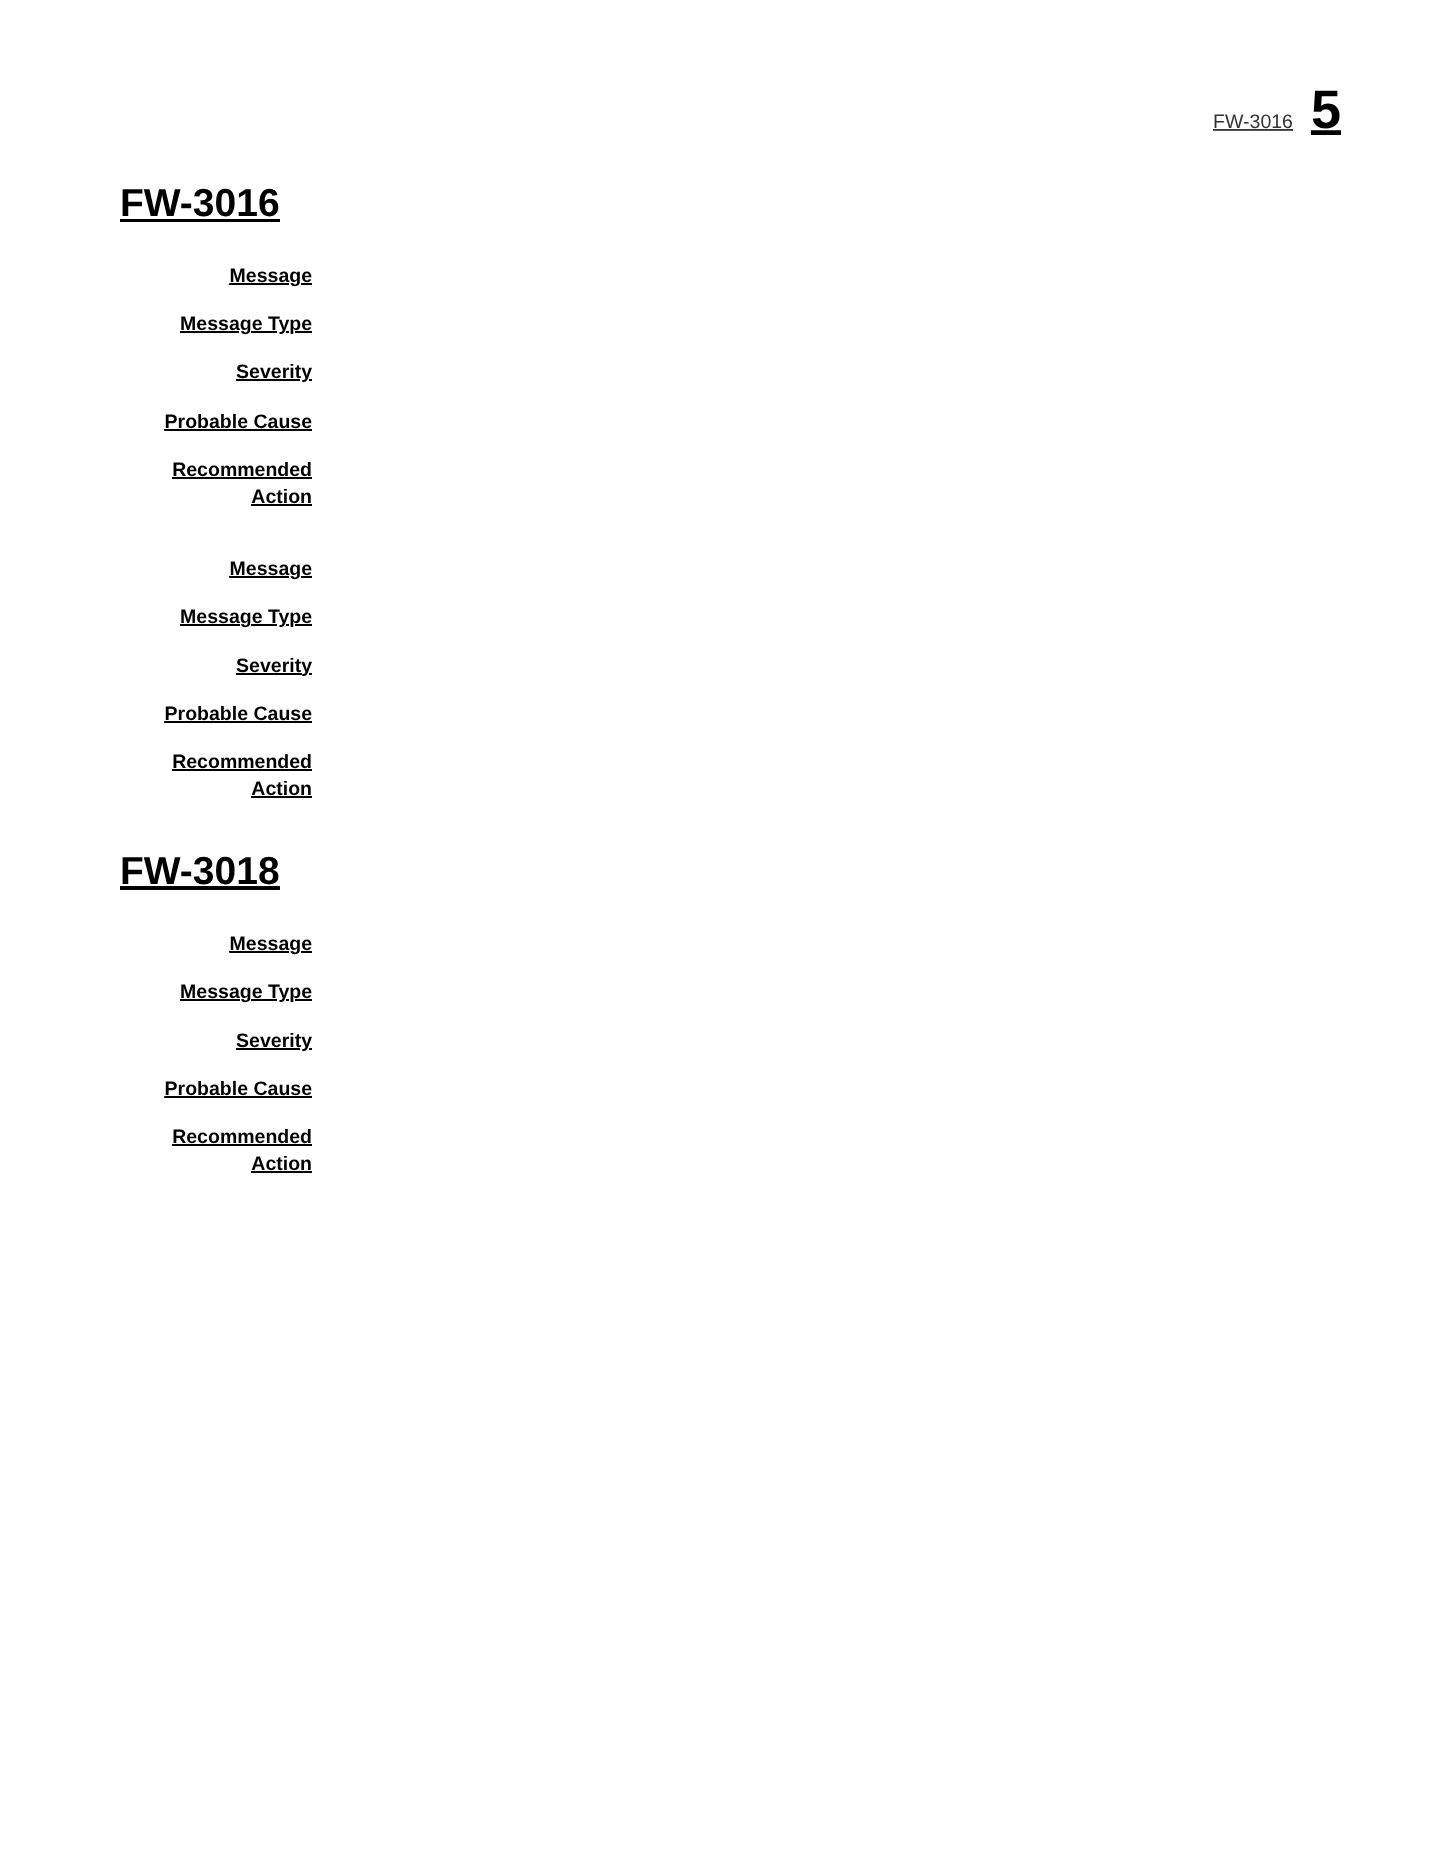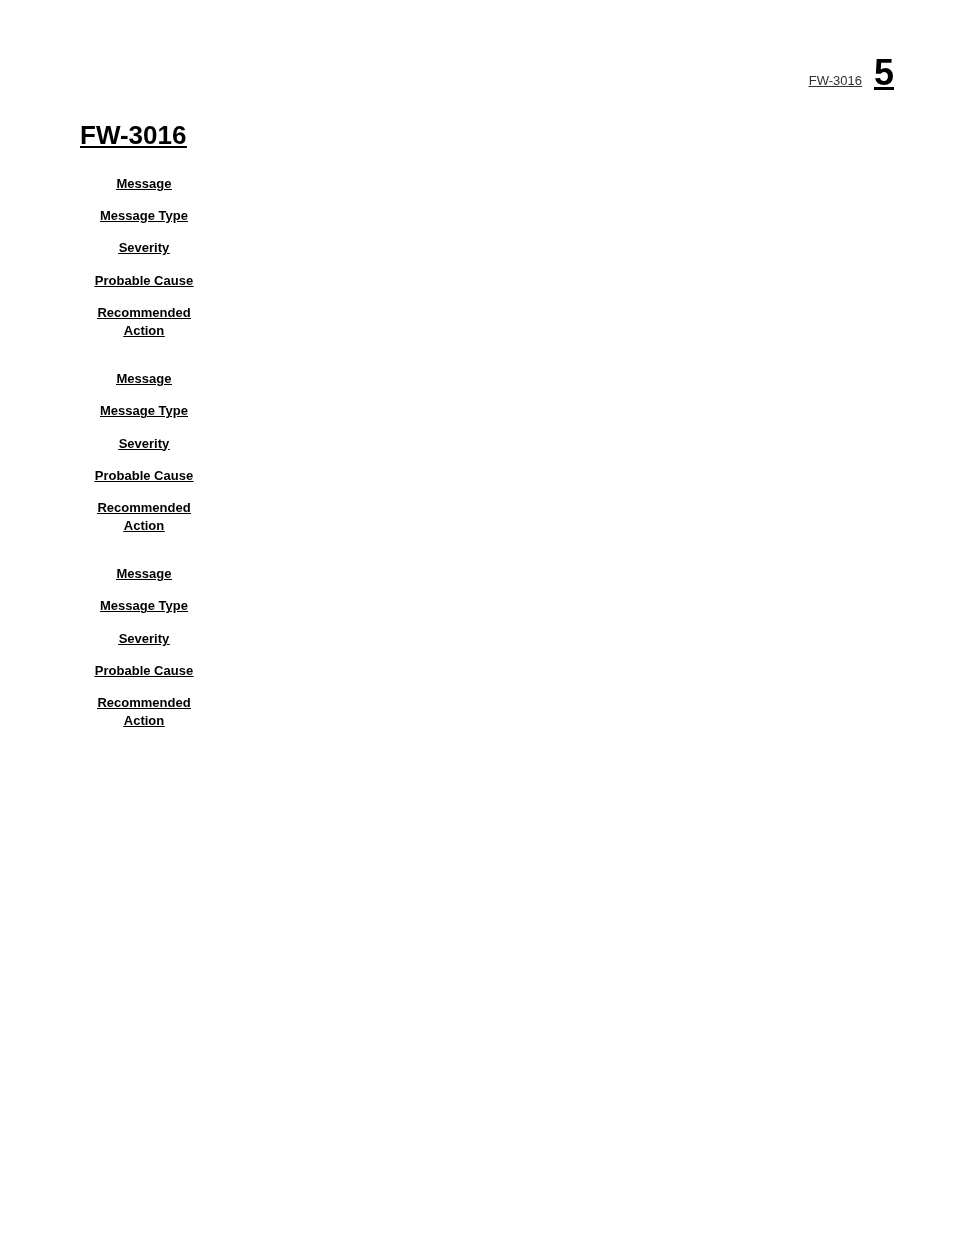--- a/index.html
+++ b/index.html
@@ -57,21 +57,21 @@
     .field-row {
       display: flex;
       margin-bottom: 14px;
     }
 
     .field-label {
       width: 140px;
       min-width: 140px;
       font-size: 13px;
       font-weight: bold;
-      text-align: center;
+      text-align: right;
       padding-right: 12px;
       line-height: 1.4;
     }
 
     .field-value {
       flex: 1;
       font-size: 13px;
       color: #000;
       line-height: 1.4;
     }
@@ -128,20 +128,21 @@
       <div class="field-row">
         <div class="field-label">Probable Cause</div>
         <div class="field-value"></div>
       </div>
       <div class="field-row">
         <div class="field-label">Recommended<br>Action</div>
         <div class="field-value"></div>
       </div>
     </div>
     <div class="entry entry-divider">
+      <div class="entry-title">FW-3018</div>
       <div class="field-row">
         <div class="field-label">Message</div>
         <div class="field-value"></div>
       </div>
       <div class="field-row">
         <div class="field-label">Message Type</div>
         <div class="field-value"></div>
       </div>
       <div class="field-row">
         <div class="field-label">Severity</div>

